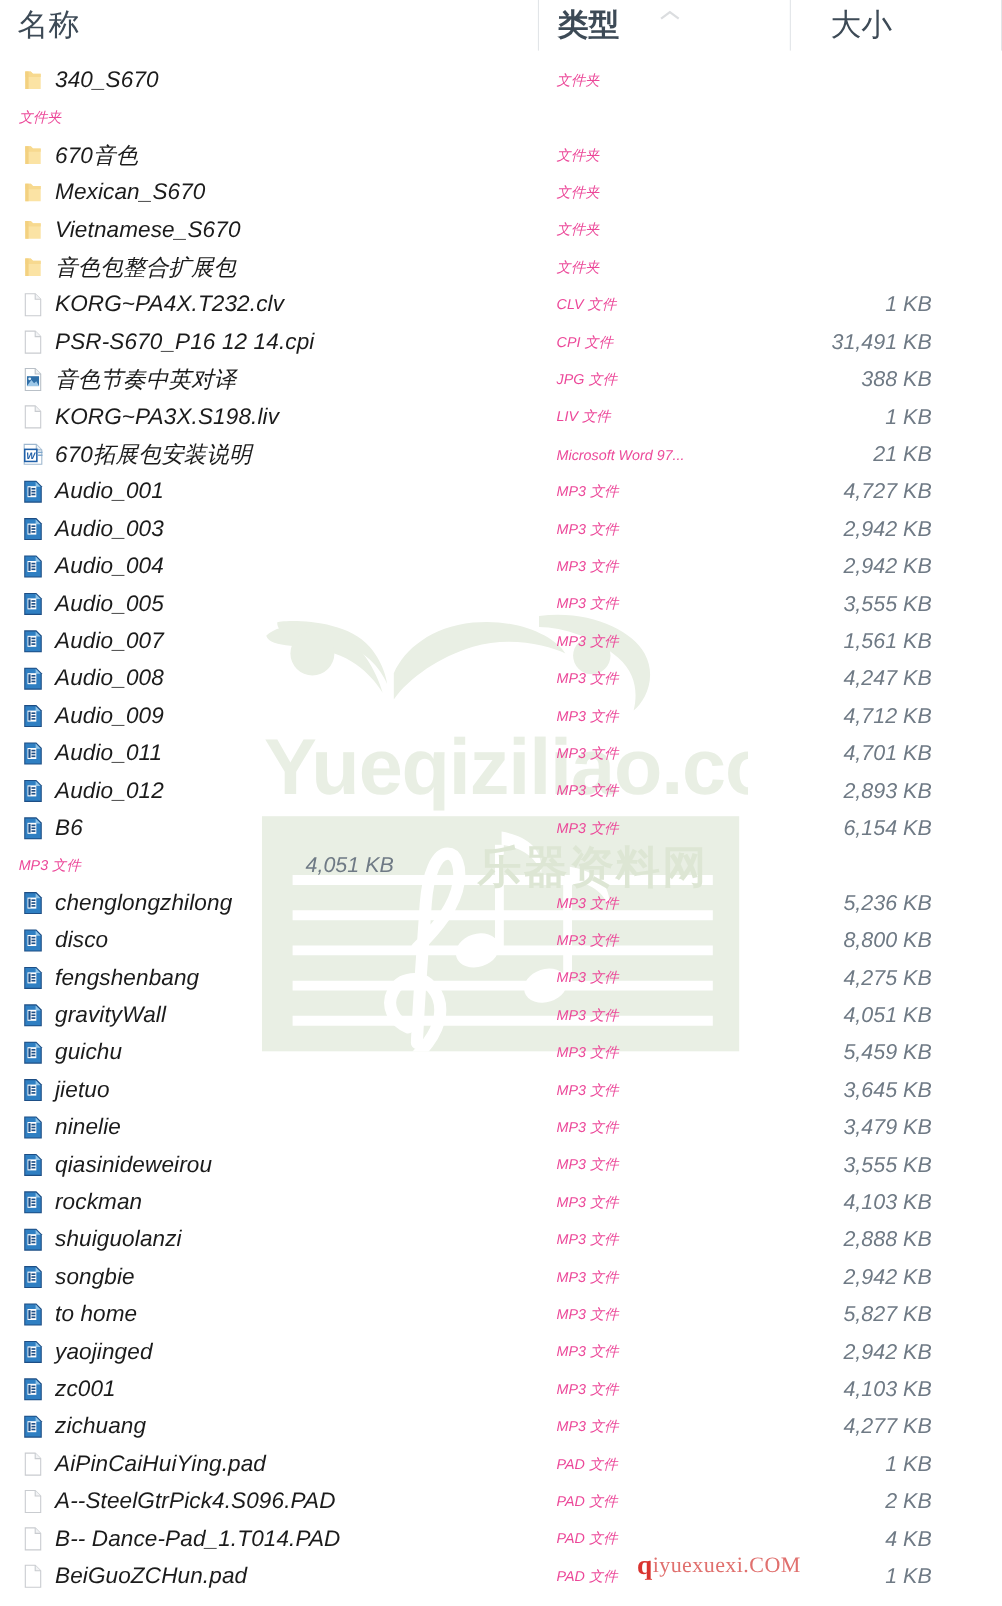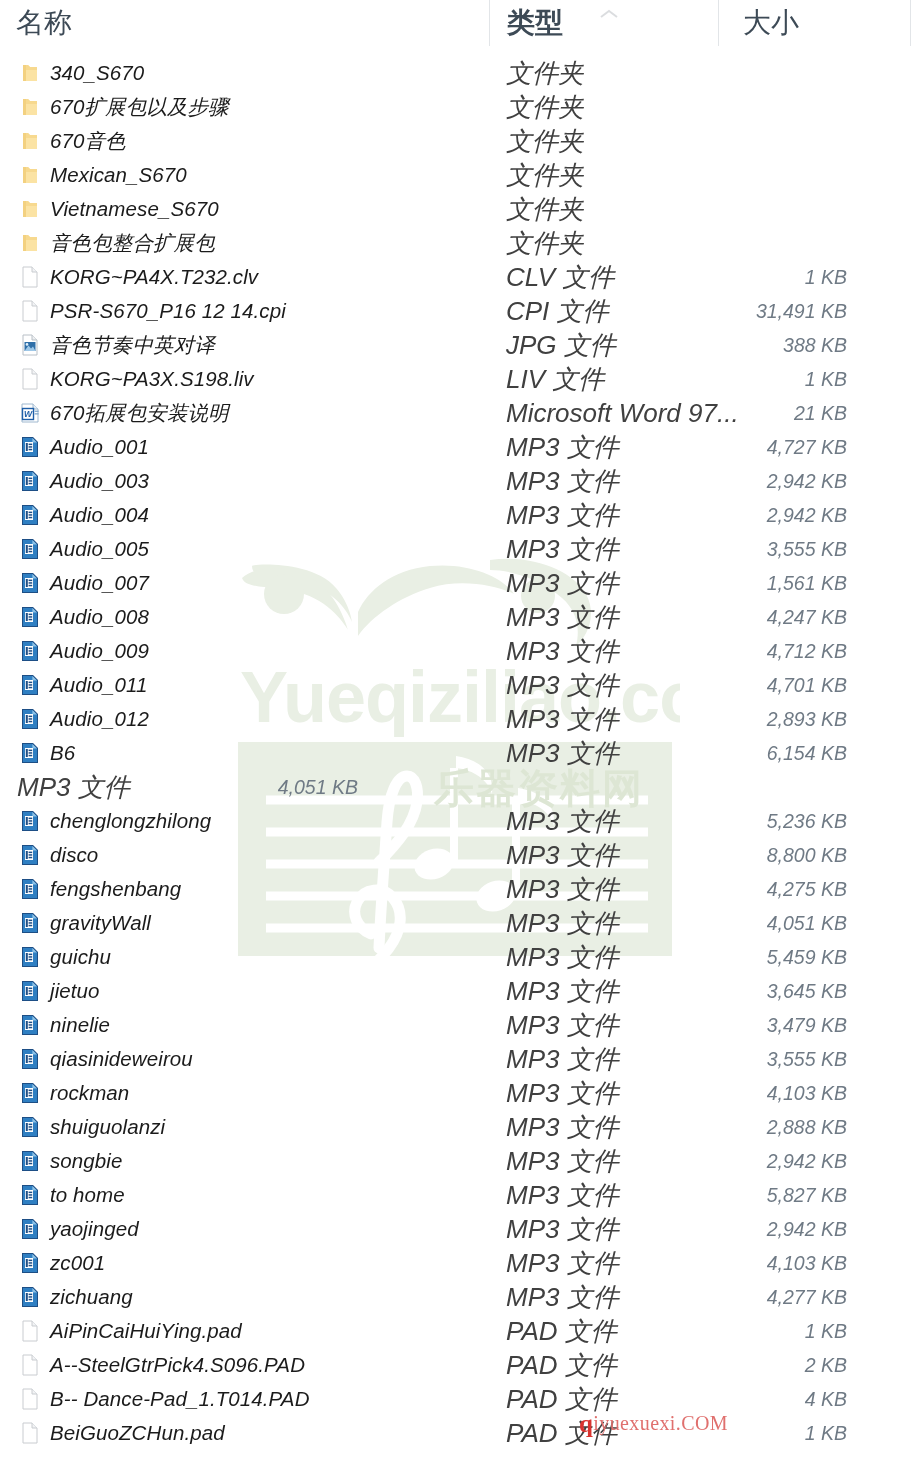--- a/index.html
+++ b/index.html
@@ -62,21 +62,21 @@
     font-size:28px;
     box-sizing:border-box;
   }
   .hdr-name{width:489px;padding-left:16px;}
   .hdr-type{
     width:229px;padding-left:17px;
     border-left:1px solid #e2e5e8;
     font-weight:bold;
   }
   .hdr-size{
-    width:193px;padding-left:24px;
+    width:193px;padding-left:36px;
     border-left:1px solid #e2e5e8;
     border-right:1px solid #e2e5e8;
   }
   .sort-caret{
     position:absolute;
     left:598px;top:8px;
     width:22px;height:12px;
     z-index:4;
     opacity:.30;
   }
@@ -110,22 +110,22 @@
   }
   .icon svg{display:block;width:22px;height:24px;}
   .fname{
     font-size:20.5px;
     color:#1b1b1b;
     white-space:nowrap;
     letter-spacing:.1px;
   }
   .cell-type{
     width:229px;
-    font-size:26px;
-    color:#404040;
+    font-size:13px;
+    color:#ec4899;
     white-space:nowrap;
     box-sizing:border-box;
     padding-left:17px;
   }
   .cell-size{
     width:193px;
     font-size:19.5px;
     color:#6f7a85;
     text-align:right;
     white-space:nowrap;
@@ -207,30 +207,20 @@
               <path d="M4 4h5l2 2h7v3H4z" fill="#f7d98f"></path>
               <path d="M4 4h3v16H4z" fill="#f3d180"></path>
             </svg>
           </span>
           <span class="fname">340_S670</span>
         </div>
         <div class="cell-type">文件夹</div>
         <div class="cell-size"></div>
       </div>
       <div class="row">
-        <div class="cell-name">
-          <span class="icon">
-            <svg viewBox="0 0 22 24">
-              <path d="M4 4h5l2 2h7v14H4z" fill="#fbe3a4"></path>
-              <path d="M4 4h5l2 2h7v3H4z" fill="#f7d98f"></path>
-              <path d="M4 4h3v16H4z" fill="#f3d180"></path>
-            </svg>
-          </span>
-          <span class="fname">670扩展包以及步骤</span>
-        </div>
         <div class="cell-type">文件夹</div>
         <div class="cell-size"></div>
       </div>
       <div class="row">
         <div class="cell-name">
           <span class="icon">
             <svg viewBox="0 0 22 24">
               <path d="M4 4h5l2 2h7v14H4z" fill="#fbe3a4"></path>
               <path d="M4 4h5l2 2h7v3H4z" fill="#f7d98f"></path>
               <path d="M4 4h3v16H4z" fill="#f3d180"></path>

